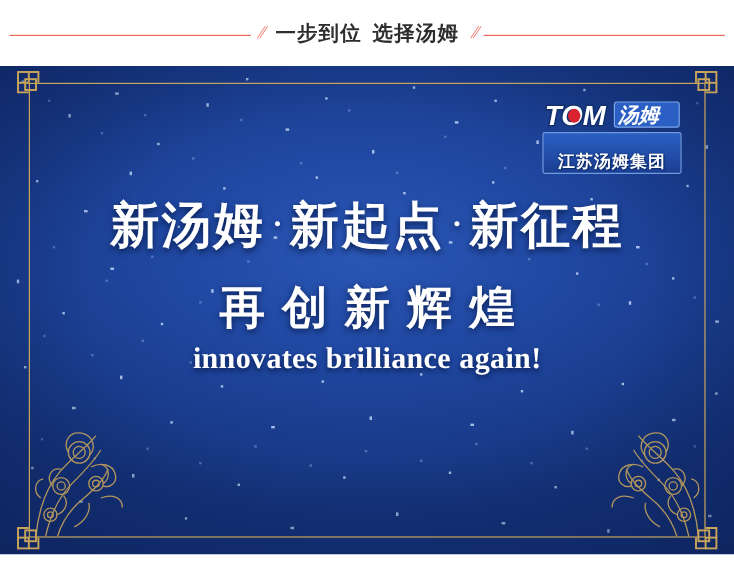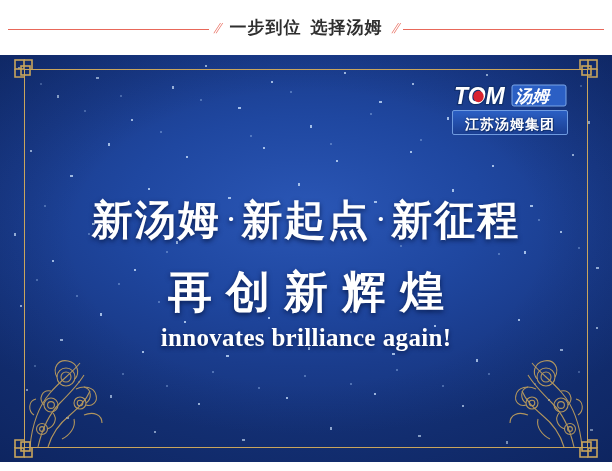--- a/index.html
+++ b/index.html
@@ -81,31 +81,31 @@
     width:116px;
     text-align:center;
     pointer-events:auto;
   }
   .logo-top{position:relative;height:26px;}
   .logo-bottom{
     margin-top:1px;
     background:linear-gradient(180deg,#2b5fc4,#1b3f92);
     border:1px solid #6f9be0;
     border-radius:2px;
-    padding:6px 2px 3px;
+    padding:16px 2px 3px;
     font-size:14px;font-weight:bold;color:#ffffff;
     font-family:"Liberation Sans", sans-serif;
     letter-spacing:1px;
     text-shadow:0 0 2px #0b2a6b, 1px 1px 0 #10306f;
     line-height:1;
   }
 
   
   .content{
-    position:absolute;left:0;right:0;top:143px;
+    position:absolute;left:0;right:0;top:111px;
     text-align:center;
     color:#fff;
   }
   .line-cn1{
     font-family:"Liberation Serif", serif;
     font-size:41px;font-weight:bold;color:#ffffff;
     letter-spacing:2px;
     line-height:1.1;
     text-shadow:0 2px 5px rgba(3,16,55,.75);
     white-space:nowrap;
@@ -120,21 +120,21 @@
     margin-top:6px;
     font-family:"Liberation Serif", serif;
     font-size:23px;font-weight:bold;color:#ffffff;
     letter-spacing:.3px;
     text-shadow:0 2px 4px rgba(3,16,55,.7);
     white-space:nowrap;
   }
   .line-cn2{
     margin-top:26px;
     font-family:"Liberation Serif", serif;
-    font-size:44px;font-weight:bold;color:#ffffff;
+    font-size:38px;font-weight:bold;color:#ffffff;
     letter-spacing:14px;
     text-indent:14px;
     line-height:1.1;
     text-shadow:0 2px 5px rgba(3,16,55,.75);
     white-space:nowrap;
   }
   .line-en2{
     margin-top:7px;
     font-family:"Liberation Serif", serif;
     font-size:25px;font-weight:bold;color:#ffffff;

